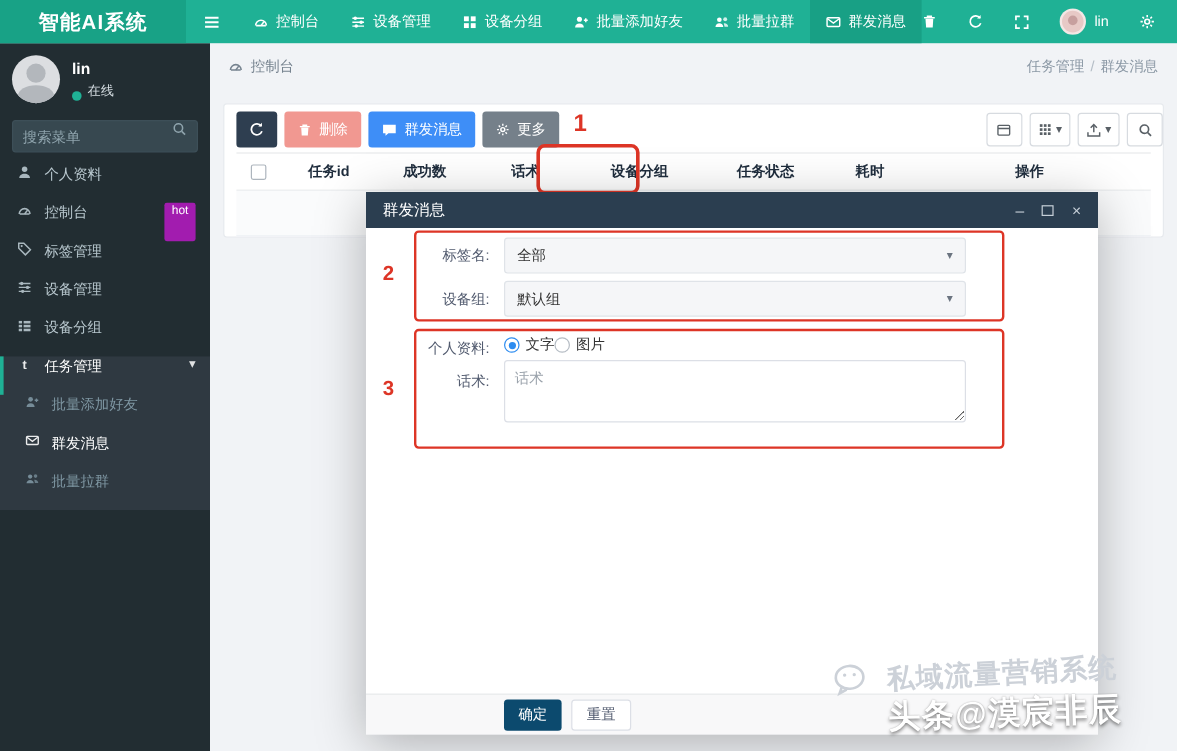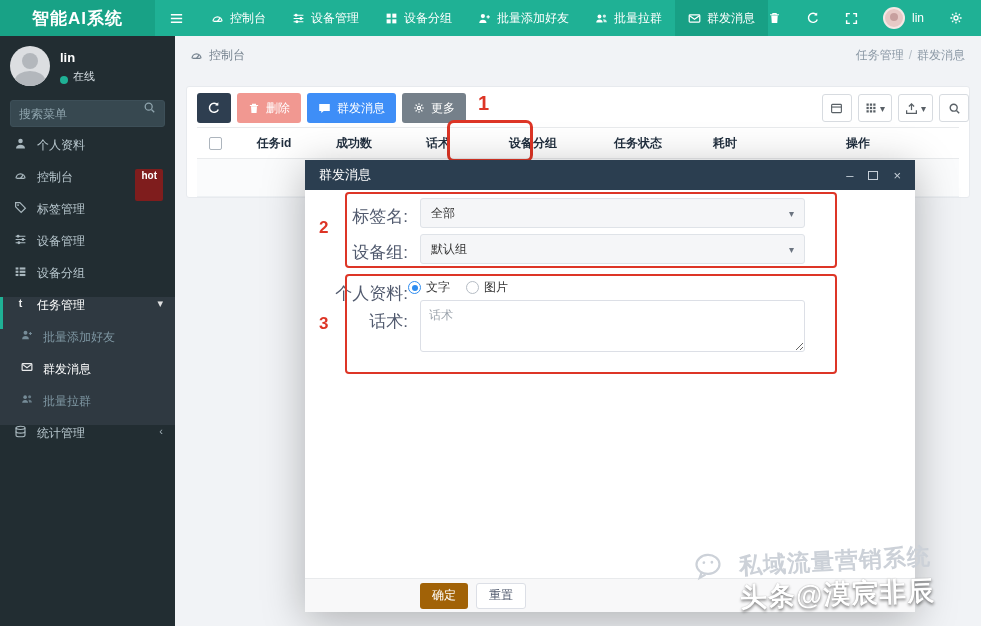--- a/index.html
+++ b/index.html
@@ -34,21 +34,21 @@
   .user-status { font-size:11px; color:#d5dde2; display:flex; align-items:flex-end; gap:5px; }
   .dot-online { width:8px; height:8px; border-radius:50%; background:#1fb195; display:inline-block; }
   .side-search { margin:6px 10px 10px; height:27px; background:#374850; border:1px solid #3d4f58; border-radius:3px; display:flex; padding:0 8px; color:#8fa4ad; }
   .side-search input { flex:1; background:transparent; border:none; outline:none; color:#cfd8dc; font-size:12px; width:100px; }
   .side-search input::placeholder { color:#8fa4ad; }
   .menu { list-style:none; }
   .menu-item { height:32px; display:flex; gap:9px; padding:0 12px 0 10px; border-left:3px solid transparent; cursor:pointer; font-size:12px; }
   .menu-item .mi-icon { width:15px; display:flex; justify-content:center; opacity:.9; }
   .menu-section.expanded { background:#2f3941; }
   .menu-item.parent-active { border-left-color:#1fb195; color:#fff; }
-  .badge-hot { margin-left:auto; background:#7f1d1d; color:#fff; font-size:10px; font-weight:bold; padding:1px 6px 2px; border-radius:2px; }
+  .badge-hot { margin-left:auto; background:#a21caf; color:#fff; font-size:10px; font-weight:normal; padding:1px 6px 2px; border-radius:2px; }
   .chev { margin-left:auto; font-size:11px; opacity:.85; }
   .submenu { list-style:none; }
   .submenu .menu-item { padding-left:16px; color:#7e96a2; }
   .submenu .menu-item.sub-active { color:#fff; }
 
   
   .main { position:absolute; left:175px; top:36px; right:0; bottom:0; }
   .breadcrumb-bar { position:absolute; top:11px; left:15px; right:16px; display:flex; justify-content:space-between; color:#76838f; font-size:12px; }
   .bc-left { display:flex; align-items:center; gap:6px; }
   .bc-right { color:#8b98a5; }
@@ -79,36 +79,36 @@
   .ann-label { position:absolute; color:#dd3526; font-weight:bold; pointer-events:none; }
   #ann1 { left:272px; top:84px; width:86px; height:42px; z-index:15; }
   #ann1-label { left:303px; top:56px; font-size:20px; z-index:15; }
 
   
   .modal { position:absolute; left:305px; top:160px; width:610px; height:452px; background:#fff; box-shadow:0 8px 40px rgba(0,0,0,.28); z-index:40; }
   .modal-header { height:30px; background:#2b3e50; color:#fff; display:flex; align-items:center; padding:0 14px; font-size:13px; }
   .win-controls { margin-left:auto; display:flex; align-items:center; gap:15px; color:#c6cfd8; }
   .win-btn { cursor:pointer; font-size:13px; line-height:1; display:flex; align-items:center; }
   .maxi { width:10px; height:9px; border:1.5px solid #c6cfd8; }
-  .f-label { position:absolute; left:0; width:103px; text-align:right; font-size:17px; color:#515a6e; }
+  .f-label { position:absolute; left:0; width:103px; text-align:right; font-size:12px; color:#515a6e; }
   .select { position:absolute; left:115px; width:385px; height:30px; background:#f5f6f8; border:1px solid #dfe3e8; border-radius:3px; display:flex; align-items:center; padding:0 26px 0 10px; color:#333; cursor:pointer; }
   .select .caret { position:absolute; right:10px; font-size:10px; color:#6b7480; }
-  .radio-row { position:absolute; left:103px; display:flex; align-items:flex-end; gap:16px; }
+  .radio-row { position:absolute; left:115px; display:flex; align-items:flex-end; }
   .radio { display:flex; align-items:center; gap:5px; cursor:pointer; color:#333; }
   .rdot { width:13px; height:13px; border-radius:50%; border:1px solid #b5bcc4; background:#fff; position:relative; }
   .rdot.checked { border-color:#2d8cf0; }
   .rdot.checked::after { content:""; position:absolute; left:2.5px; top:2.5px; width:6px; height:6px; border-radius:50%; background:#2d8cf0; }
   .script-area { position:absolute; left:115px; top:140px; width:385px; height:52px; border:1px solid #dcdfe6; border-radius:3px; resize:vertical; padding:6px 8px; font-size:12px; font-family:inherit; color:#333; outline:none; }
   .script-area::placeholder { color:#9aa2ab; }
   #ann2 { left:40px; top:32px; width:492px; height:76px; border-width:2.5px; border-radius:4px; }
   #ann3 { left:40px; top:114px; width:492px; height:100px; border-width:2.5px; border-radius:4px; }
   #ann2-label { left:14px; top:58px; font-size:17px; }
   #ann3-label { left:14px; top:154px; font-size:17px; }
   .modal-footer { position:absolute; left:0; right:0; bottom:0; height:34px; background:#f8f8f9; border-top:1px solid #e8eaec; display:flex; align-items:center; padding-left:115px; gap:8px; }
-  .btn-ok { background:#a16207; color:#fff; border:none; border-radius:3px; height:26px; padding:0 12px; font-size:12px; cursor:pointer; font-family:inherit; }
+  .btn-ok { background:#0c4a6e; color:#fff; border:none; border-radius:3px; height:26px; padding:0 12px; font-size:12px; cursor:pointer; font-family:inherit; }
   .btn-reset { background:#fff; color:#515a6e; border:1px solid #dcdfe6; border-radius:3px; height:26px; padding:0 12px; font-size:12px; cursor:pointer; font-family:inherit; }
 
   
   .wm-brand { position:absolute; left:693px; top:546px; display:flex; align-items:center; gap:6px; color:#ccd1d8; font-size:23px; font-weight:bold; transform:rotate(-3deg); z-index:50; pointer-events:none; letter-spacing:1px; }
   .wm-credit { position:absolute; left:740px; top:576px; color:#fff; font-size:27px; font-weight:bold; z-index:51; pointer-events:none; transform:rotate(-2deg); letter-spacing:1px;
     text-shadow:0 2px 3px rgba(0,0,0,.45), 0 0 1px rgba(0,0,0,.3); }
 </style>
 </head>
 <body>
 
@@ -325,31 +325,20 @@
               <svg class="ic" width="12" height="12" viewBox="0 0 16 16">
                 <circle cx="5.5" cy="5.5" r="2.4" fill="currentColor"></circle>
                 <path d="M1.5 13c0-2.4 1.8-3.8 4-3.8s4 1.4 4 3.8z" fill="currentColor"></path>
                 <circle cx="11.5" cy="5" r="2" fill="currentColor" opacity=".8"></circle>
                 <path d="M10 9c2.5-.3 4.5 1.2 4.5 3.6h-3.7" fill="currentColor" opacity=".8"></path>
               </svg>
             </span>
           <span>批量拉群</span>
         </li>
       </ul>
-    </li>
-    <li class="menu-item">
-      <span class="mi-icon">
-          <svg class="ic" width="13" height="13" viewBox="0 0 16 16">
-            <ellipse cx="8" cy="3.5" rx="5.5" ry="2" fill="none" stroke="currentColor" stroke-width="1.4"></ellipse>
-            <path d="M2.5 3.5v9c0 1.1 2.5 2 5.5 2s5.5-.9 5.5-2v-9" fill="none" stroke="currentColor" stroke-width="1.4"></path>
-            <path d="M2.5 8c0 1.1 2.5 2 5.5 2s5.5-.9 5.5-2" fill="none" stroke="currentColor" stroke-width="1.4"></path>
-          </svg>
-        </span>
-      <span>统计管理</span>
-      <span class="chev">‹</span>
     </li>
   </ul>
 </aside>
 
 <main class="main">
   <div class="breadcrumb-bar">
     <div class="bc-left">
       <span>
           <svg class="ic" width="13" height="13" viewBox="0 0 16 16">
             <path d="M2.5 11.5a5.5 5.5 0 1 1 11 0" fill="none" stroke="currentColor" stroke-width="1.6"></path>

